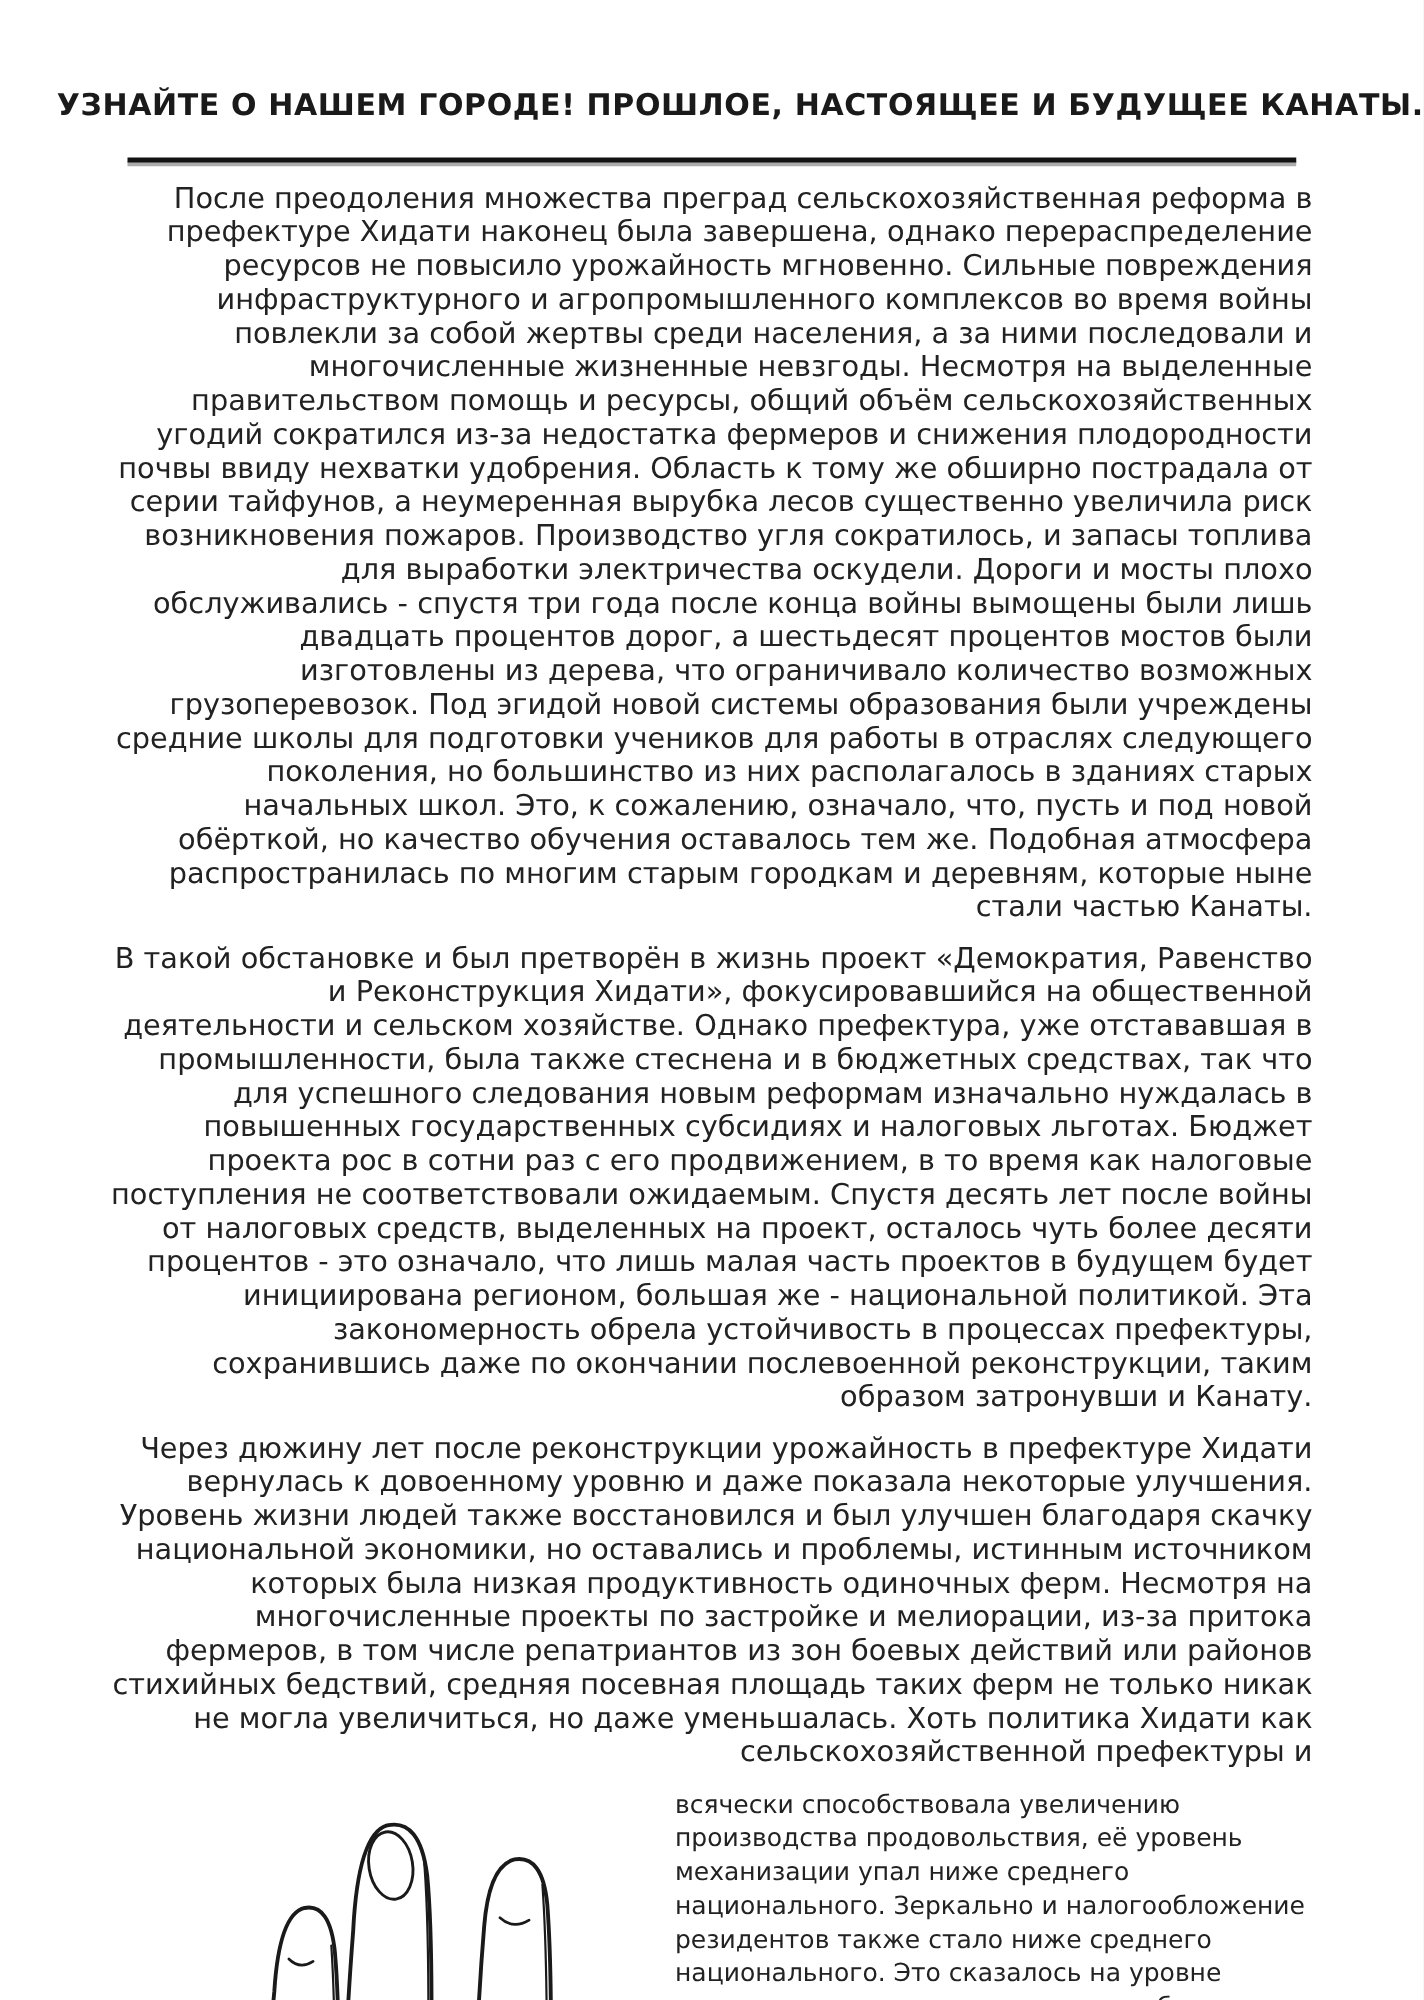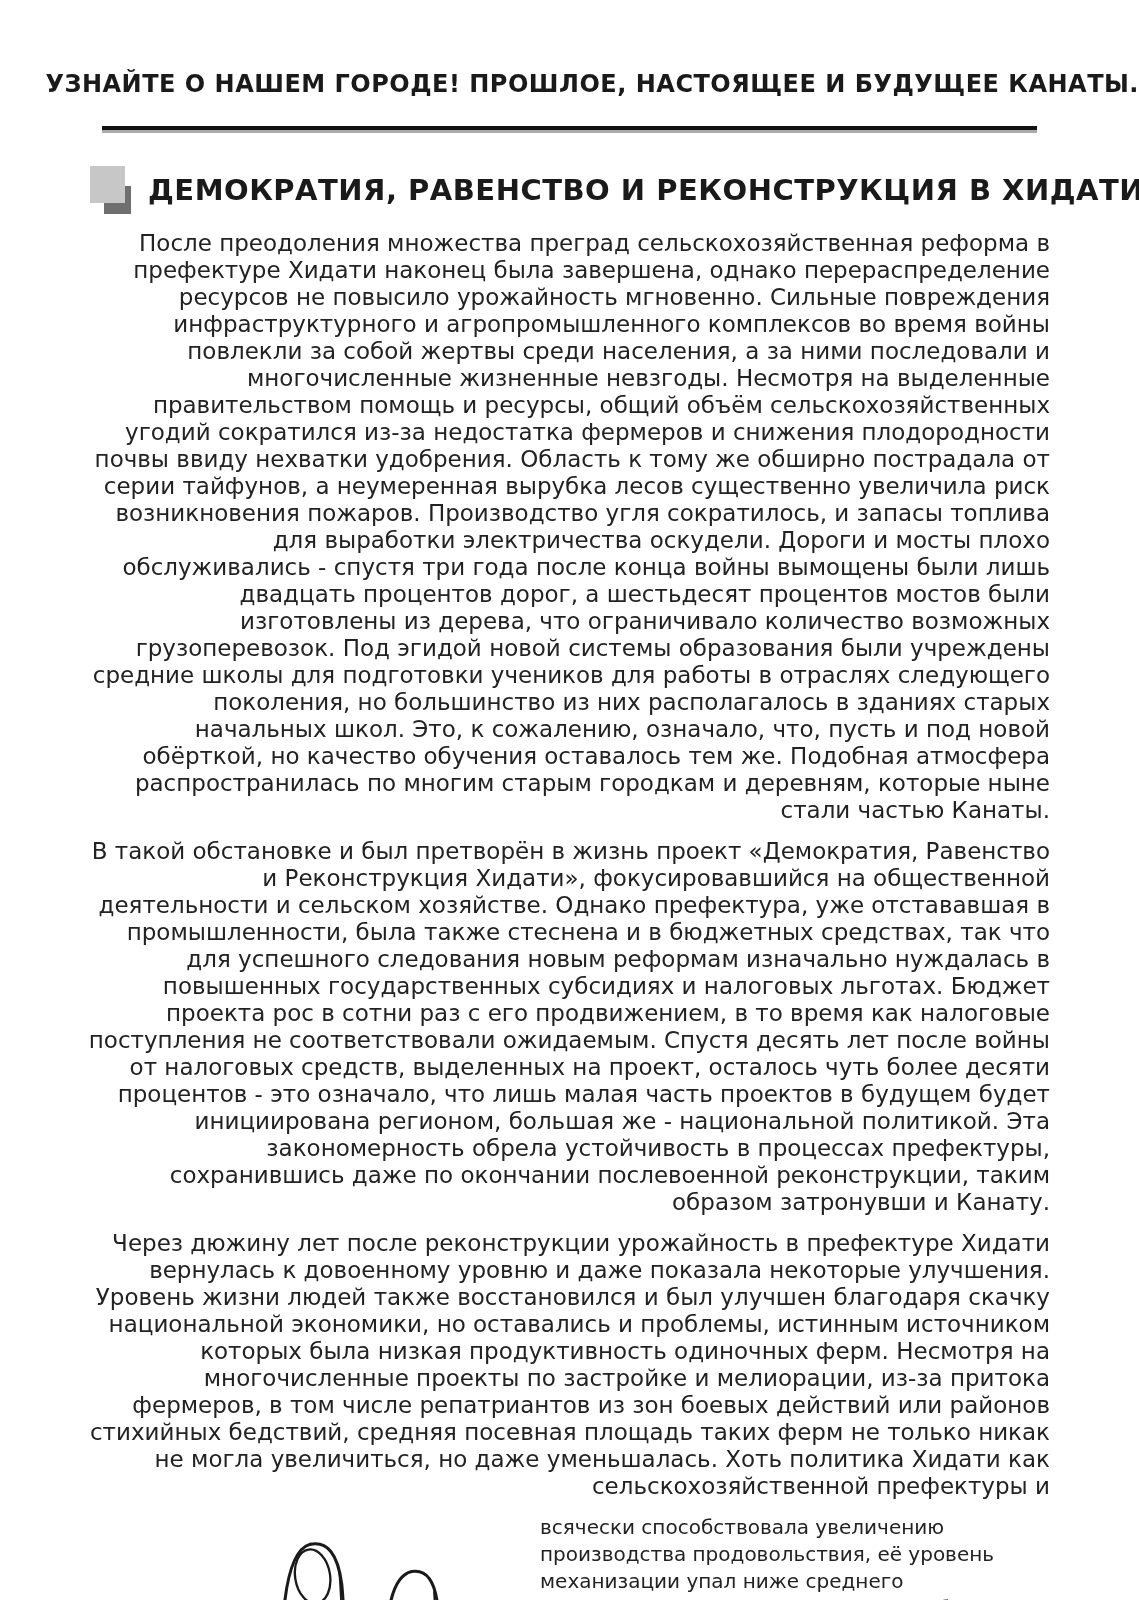--- a/index.html
+++ b/index.html
@@ -97,27 +97,20 @@
 </style>
 </head>
 <body>
 
 <div class="page">
 
   <div class="header-line">УЗНАЙТЕ О НАШЕМ ГОРОДЕ! ПРОШЛОЕ, НАСТОЯЩЕЕ И БУДУЩЕЕ КАНАТЫ.</div>
 
   <div class="rule"></div>
 
-  <div class="title-row">
-    <div class="marker-icon">
-      <div class="sq-dark"></div>
-      <div class="sq-light"></div>
-    </div>
-    <div class="section-title">ДЕМОКРАТИЯ, РАВЕНСТВО И РЕКОНСТРУКЦИЯ В ХИДАТИ</div>
-  </div>
 
   <div class="body-text">
     <p>После преодоления множества преград сельскохозяйственная реформа в префектуре Хидати наконец была завершена, однако перераспределение ресурсов не повысило урожайность мгновенно. Сильные повреждения инфраструктурного и агропромышленного комплексов во время войны повлекли за собой жертвы среди населения, а за ними последовали и многочисленные жизненные невзгоды. Несмотря на выделенные правительством помощь и ресурсы, общий объём сельскохозяйственных угодий сократился из-за недостатка фермеров и снижения плодородности почвы ввиду нехватки удобрения. Область к тому же обширно пострадала от серии тайфунов, а неумеренная вырубка лесов существенно увеличила риск возникновения пожаров. Производство угля сократилось, и запасы топлива для выработки электричества оскудели. Дороги и мосты плохо обслуживались - спустя три года после конца войны вымощены были лишь двадцать процентов дорог, а шестьдесят процентов мостов были изготовлены из дерева, что ограничивало количество возможных грузоперевозок. Под эгидой новой системы образования были учреждены средние школы для подготовки учеников для работы в отраслях следующего поколения, но большинство из них располагалось в зданиях старых начальных школ. Это, к сожалению, означало, что, пусть и под новой обёрткой, но качество обучения оставалось тем же. Подобная атмосфера распространилась по многим старым городкам и деревням, которые ныне стали частью Канаты.</p>
     <p>В такой обстановке и был претворён в жизнь проект «Демократия, Равенство и Реконструкция Хидати», фокусировавшийся на общественной деятельности и сельском хозяйстве. Однако префектура, уже отстававшая в промышленности, была также стеснена и в бюджетных средствах, так что для успешного следования новым реформам изначально нуждалась в повышенных государственных субсидиях и налоговых льготах. Бюджет проекта рос в сотни раз с его продвижением, в то время как налоговые поступления не соответствовали ожидаемым. Спустя десять лет после войны от налоговых средств, выделенных на проект, осталось чуть более десяти процентов - это означало, что лишь малая часть проектов в будущем будет инициирована регионом, большая же - национальной политикой. Эта закономерность обрела устойчивость в процессах префектуры, сохранившись даже по окончании послевоенной реконструкции, таким образом затронувши и Канату.</p>
     <p>Через дюжину лет после реконструкции урожайность в префектуре Хидати вернулась к довоенному уровню и даже показала некоторые улучшения. Уровень жизни людей также восстановился и был улучшен благодаря скачку национальной экономики, но оставались и проблемы, истинным источником которых была низкая продуктивность одиночных ферм. Несмотря на многочисленные проекты по застройке и мелиорации, из-за притока фермеров, в том числе репатриантов из зон боевых действий или районов стихийных бедствий, средняя посевная площадь таких ферм не только никак не могла увеличиться, но даже уменьшалась. Хоть политика Хидати как сельскохозяйственной префектуры и</p>
   </div>
 
   <div class="bottom-section">
     <div class="hand-art">
       <svg viewBox="0 0 380 340" xmlns="http://www.w3.org/2000/svg" fill="none" stroke="#1a1a1a" stroke-width="3.2" stroke-linecap="round">

